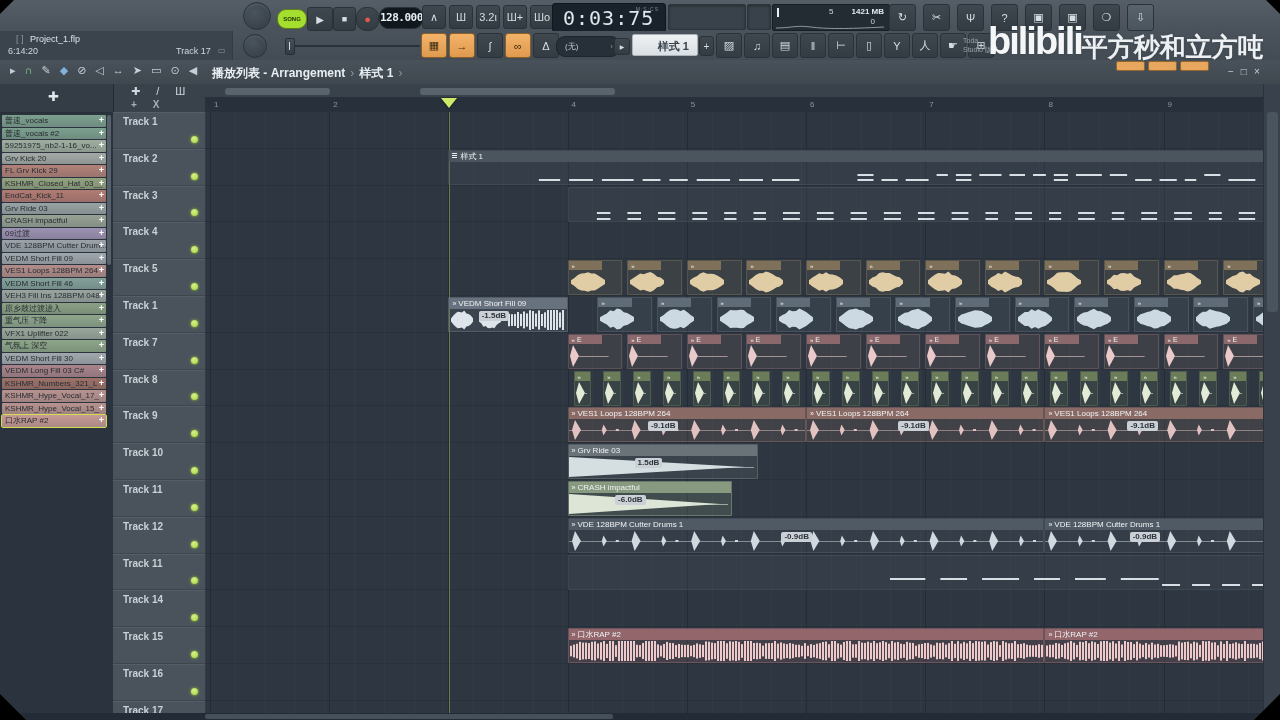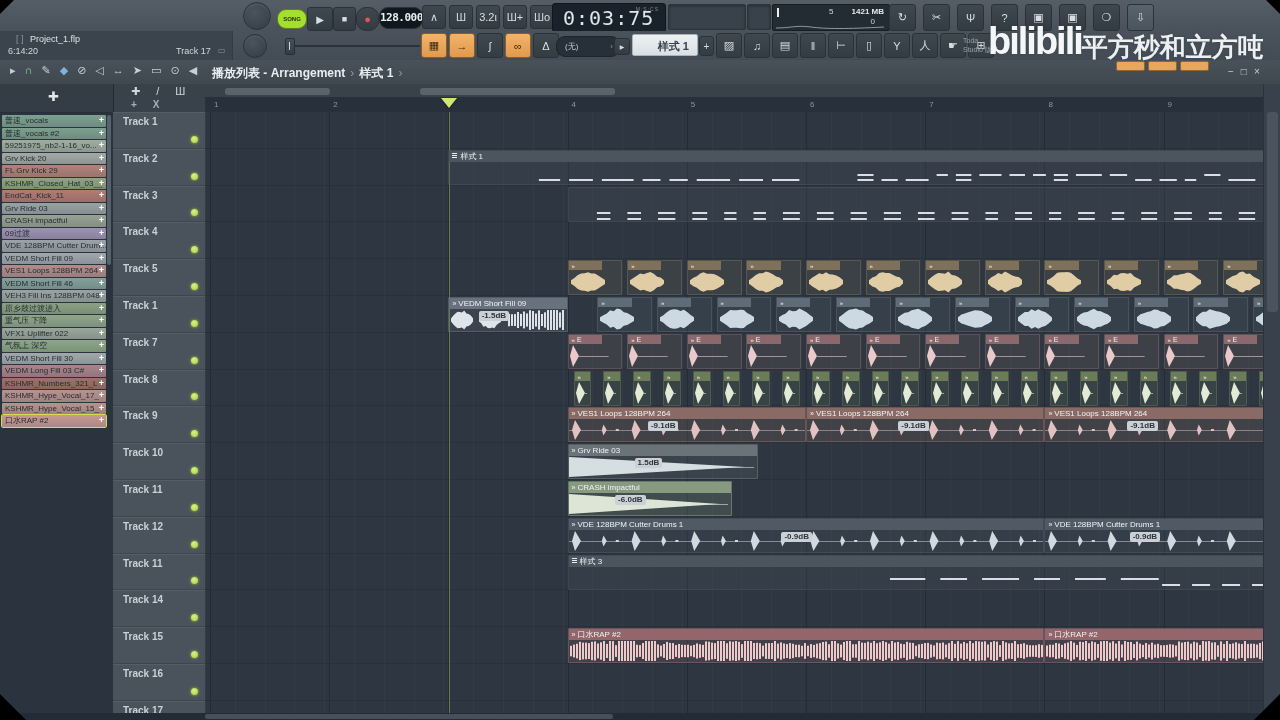--- a/index.html
+++ b/index.html
@@ -677,21 +677,20 @@
             <polygon points="92.39999999999999,11 94.05,5.5 97.35,11 94.05,16.5" fill="#cfd9df"></polygon>
             <rect x="106.39999999999999" y="10" width="3" height="2" fill="#cfd9df"></rect>
             <polygon points="122.19999999999999,11 125.19999999999999,1.0 131.2,11 125.19999999999999,21.0" fill="#cfd9df"></polygon>
             <polygon points="152,11 153.65,5.5 156.95,11 153.65,16.5" fill="#cfd9df"></polygon>
             <rect x="166" y="10" width="3" height="2" fill="#cfd9df"></rect>
             <polygon points="181.8,11 184.8,1.0 190.8,11 184.8,21.0" fill="#cfd9df"></polygon>
           </svg></div>
         <div class="badge" style="left: 84.3068px;">-0.9dB</div>
       </div>
       <div class="clip" style="left: 362.6px; top: 442.6px; width: 699.704px; height: 35px; background: rgba(70, 80, 92, 0.28); border: 1px solid rgba(75, 85, 94, 0.55);">
-        <div class="chead" style="background: rgb(75, 85, 94);"><span class="midilines"></span><span>样式 3</span></div>
         <div class="cwave"><svg width="697.704" height="22" viewBox="0 0 697.704 22" preserveAspectRatio="none">
             <rect x="4" y="24" width="16.981715247035027" height="2" fill="#d8dee3"></rect>
             <rect x="33.98171524703503" y="24" width="17.34865854308009" height="2" fill="#d8dee3"></rect>
             <rect x="64.33037379011512" y="24" width="19.638507954776287" height="2" fill="#d8dee3"></rect>
             <rect x="96.9688817448914" y="24" width="27.2305115647614" height="2" fill="#d8dee3"></rect>
             <rect x="137.1993933096528" y="24" width="19.039422035217285" height="2" fill="#d8dee3"></rect>
             <rect x="169.2388153448701" y="24" width="17.740257617086172" height="2" fill="#d8dee3"></rect>
             <rect x="199.97907296195626" y="24" width="22.08716792613268" height="2" fill="#d8dee3"></rect>
             <rect x="235.06624088808894" y="24" width="26.969333562999964" height="2" fill="#d8dee3"></rect>
             <rect x="275.0355744510889" y="24" width="17.726040080189705" height="2" fill="#d8dee3"></rect>

